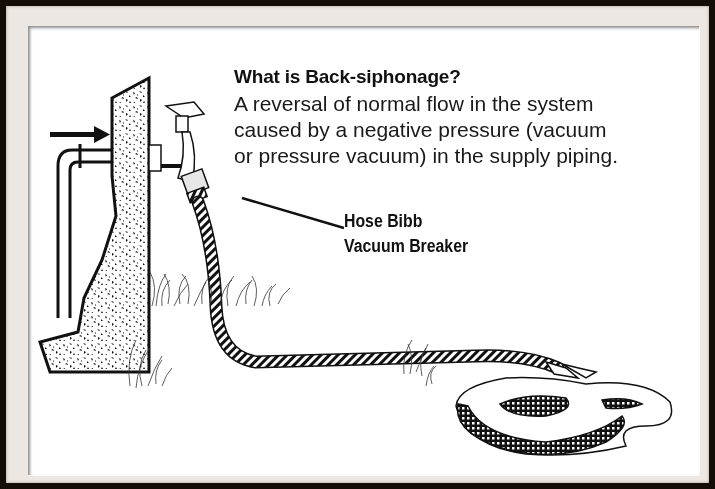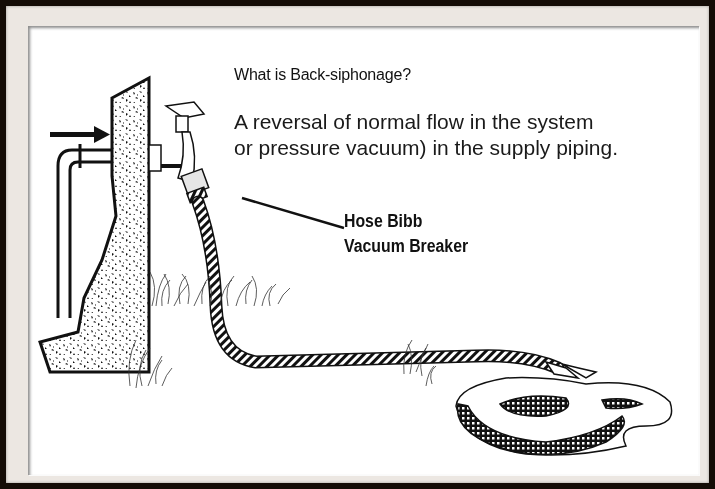--- a/index.html
+++ b/index.html
@@ -11,25 +11,25 @@
   }
   .canvas {
     position: absolute; left: 22px; top: 20px; width: 671px; height: 449px;
     background: #ffffff;
     box-shadow: inset 2px 2px 3px rgba(0,0,0,0.45), 1px 1px 0 #fafafa;
     overflow: hidden;
   }
   .illustration { position: absolute; left: 0; top: 0; }
   .title {
     position: absolute; left: 234px; top: 66px;
-    font-family: "Liberation Sans", sans-serif; font-weight: normal;
-    font-size: 16px; color: #111; white-space: nowrap; letter-spacing: -0.2px;
+    font-family: "Liberation Sans", sans-serif; font-weight: bold;
+    font-size: 19px; color: #111; white-space: nowrap; letter-spacing: -0.2px;
   }
   .body-text {
-    position: absolute; left: 234px; top: 109px; width: 470px;
+    position: absolute; left: 234px; top: 91px; width: 470px;
     font-family: "Liberation Sans", sans-serif;
     font-size: 21px; line-height: 26px; color: #1a1a1a;
   }
   .body-text div { white-space: nowrap; }
   .callout {
     position: absolute; left: 344px; top: 209px;
     font-family: "Liberation Sans", sans-serif; font-weight: bold;
     font-size: 18px; line-height: 25px; color: #111;
     transform: scaleX(0.88); transform-origin: left top;
   }
@@ -107,19 +107,20 @@
       <line x1="236" y1="192" x2="338" y2="222" stroke="#111" stroke-width="2.5"></line>
     </svg>
 
   </div>
 </div>
 
 <div class="title">What is Back-siphonage?</div>
 
 <div class="body-text">
   <div>A reversal of normal flow in the system</div>
+  <div>caused by a negative pressure (vacuum</div>
   <div>or pressure vacuum) in the supply piping.</div>
 </div>
 
 <div class="callout">
   <div>Hose Bibb</div>
   <div>Vacuum Breaker</div>
 </div>
 
 </body></html>

